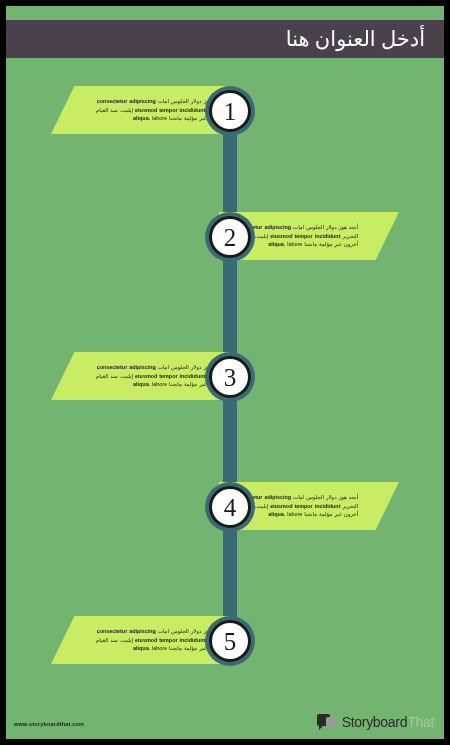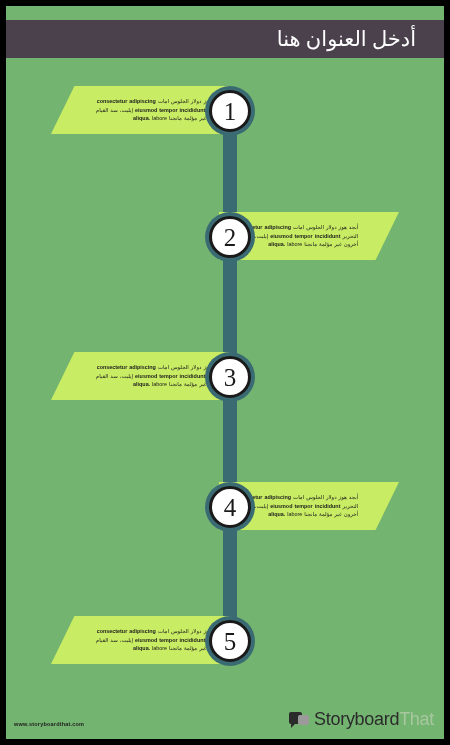--- a/index.html
+++ b/index.html
@@ -29,21 +29,21 @@
     position: absolute;
     left: 0;
     top: 14px;
     width: 438px;
     height: 38px;
     background: #4a414d;
     display: flex;
     align-items: center;
     justify-content: flex-end;
     box-sizing: border-box;
-    padding-right: 28px;
+    padding-right: 19px;
   }
   .title-text {
     color: #ffffff;
     font-family: "Liberation Serif", serif;
     font-size: 21px;
     direction: rtl;
     white-space: nowrap;
     letter-spacing: 0.5px;
   }
 
@@ -163,21 +163,21 @@
     border-bottom: 5px solid transparent;
   }
   .logo-mark .b2 {
     position: absolute;
     left: 9px; top: 3px;
     width: 11px; height: 10px;
     background: #9a9a9a;
     border-radius: 2px;
   }
   .logo-word {
-    font-size: 18px;
+    font-size: 14px;
     color: #2b2b2b;
     letter-spacing: -0.3px;
   }
   .logo-word .that {
     color: #a7c79e;
   }
 </style>
 </head>
 <body>
 

